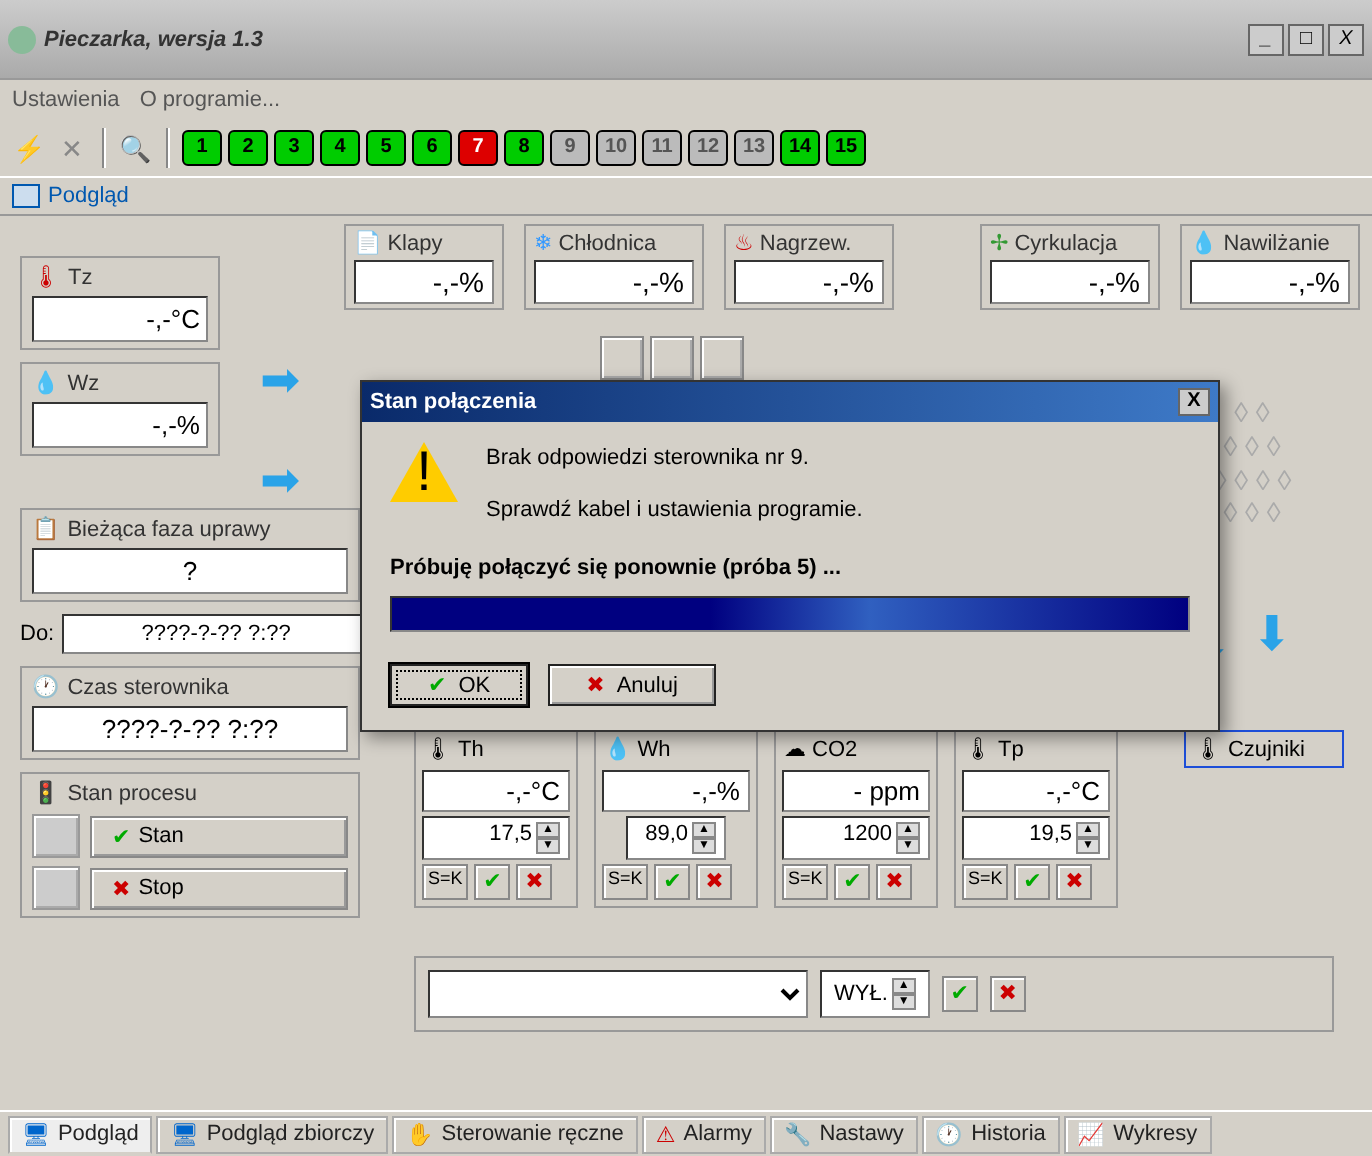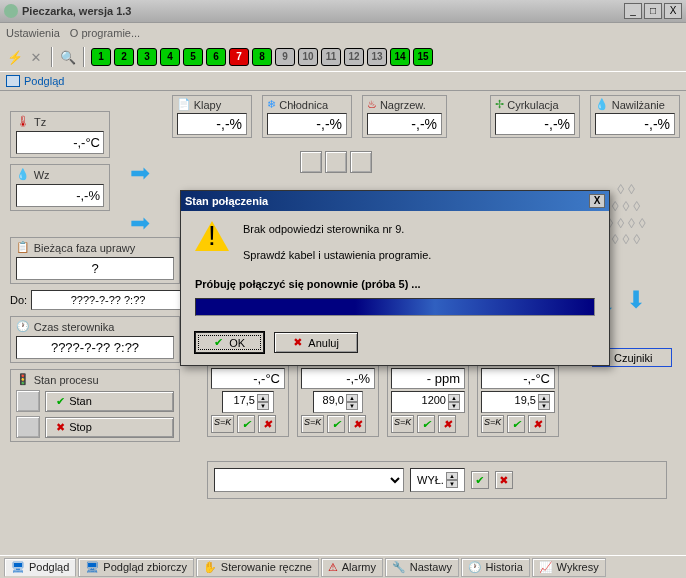--- a/index.html
+++ b/index.html
@@ -1,18 +1,18 @@
 <!DOCTYPE html>
 <html><head>
 <meta charset="utf-8">
 <style>
   * { box-sizing: border-box; font-family: Tahoma, Arial, sans-serif; font-size: 11px; }
   body { margin: 0; padding: 0; background: #d4d0c8; width: 686px; height: 578px; overflow: hidden; position: relative; }
   
-  .titlebar { height: 23px; background: linear-gradient(to bottom, #ccc 0%, #aaa 100%); display: flex; align-items: center; padding: 0 4px; border-bottom: 1px solid #999; }
+  .titlebar { height: 40px; background: linear-gradient(to bottom, #ccc 0%, #aaa 100%); display: flex; align-items: center; padding: 0 4px; border-bottom: 1px solid #999; font-style: italic; }
   .titlebar .appicon { width: 14px; height: 14px; background: #8b9; border-radius: 50%; margin-right: 4px; }
   .titlebar .title { flex: 1; color: #333; font-weight: bold; }
   .titlebar .winbtn { width: 18px; height: 16px; border: 1px solid #666; background: #ccc; text-align: center; line-height: 14px; margin-left: 2px; cursor: pointer; font-size: 10px; }
   
   .menubar { height: 20px; display: flex; align-items: center; padding: 0 6px; gap: 10px; color: #555; }
   
   .toolbar { height: 28px; display: flex; align-items: center; padding: 0 6px; gap: 3px; }
   .tbicon { width: 18px; height: 18px; display: flex; align-items: center; justify-content: center; font-size: 13px; }
   .tsep { width: 2px; height: 20px; border-left: 1px solid #888; border-right: 1px solid #fff; margin: 0 3px; }
   .numbtn { width: 20px; height: 18px; border: 1px solid #000; border-radius: 3px; text-align: center; line-height: 16px; font-weight: bold; font-size: 10px; color: #000; }
@@ -38,21 +38,21 @@
   .btn { border: 1px solid #888; background: #d4d0c8; box-shadow: 1px 1px #fff inset, -1px -1px #999 inset; padding: 3px 10px; cursor: pointer; display: inline-flex; align-items: center; gap: 4px; }
   .greycell { width: 24px; height: 22px; border: 1px solid #999; background: #ccc; box-shadow: inset 1px 1px #fff, inset -1px -1px #aaa; }
 
   .midgroup { position: absolute; border: 1px solid #999; background: #d4d0c8; }
   .midgroup .ghdr { display: flex; align-items: center; gap: 3px; padding: 2px 4px; }
   .midgroup .gval { background: #fff; border: 1px inset #888; text-align: right; padding: 2px 4px; font-size: 13px; }
   .midgroup .gset { background: #fff; border: 1px inset #888; text-align: right; padding: 2px 4px; font-size: 13px; display: flex; }
   .midgroup .gset .num { flex: 1; }
   .spin { display: flex; flex-direction: column; margin-left: 2px; }
   .spin div { width: 12px; height: 8px; background: #ddd; border: 1px solid #888; font-size: 6px; text-align: center; line-height: 6px; }
-  .sk-row { display: flex; gap: 3px; margin-top: 2px; padding: 0 3px 3px; font-style: italic; }
+  .sk-row { display: flex; gap: 3px; margin-top: 2px; padding: 0 3px 3px; }
   .sk { font-size: 9px; border: 1px solid #888; background: #d4d0c8; padding: 1px 2px; box-shadow: 1px 1px #fff inset; }
   .chk { width: 18px; height: 18px; border: 1px solid #888; background: #d4d0c8; text-align: center; line-height: 16px; font-size: 11px; box-shadow: 1px 1px #fff inset; }
 
   .bottom-select-row { position: absolute; left: 207px; top: 370px; width: 460px; height: 38px; border: 1px solid #999; display: flex; align-items: center; gap: 6px; padding: 0 6px; background: #d4d0c8; }
   .bottom-select-row select { width: 190px; height: 24px; background: #fff; border: 1px inset #888; }
   .bottom-select-row .wyl { background: #fff; border: 1px inset #888; padding: 3px 6px; font-size: 14px; display: flex; align-items: center; }
 
   .czujniki { position: absolute; right: 14px; top: 257px; width: 80px; border: 1px solid #1d4ed8; background: #d4d0c8; }
   .czujniki .czhdr { padding: 2px 4px; display: flex; gap: 3px; align-items: center; }
   .czujniki .czval { background: #fff; border: 1px inset #888; margin: 2px 4px; padding: 2px 4px; text-align: left; font-size: 11px; }
@@ -234,21 +234,21 @@
     </div>
   </div>
 
   <div id="midgroups">
       <div class="midgroup" style="left: 207px; top: 257px; width: 82px;">
         <div class="ghdr">
           <span>🌡</span>
           <span>Th</span>
         </div>
         <div class="gval" style="margin:2px 3px">-,-°C</div>
-        <div class="gset" style="margin:2px 14px">
+        <div class="gset" style="margin:2px 3px">
           <span class="num">17,5</span>
           <div class="spin">
             <div>▲</div>
             <div>▼</div>
           </div>
         </div>
         <div class="sk-row">
           <div class="sk">S=K</div>
           <div class="chk" style="color:#0a0">✔</div>
           <div class="chk" style="color:#c00">✖</div>

